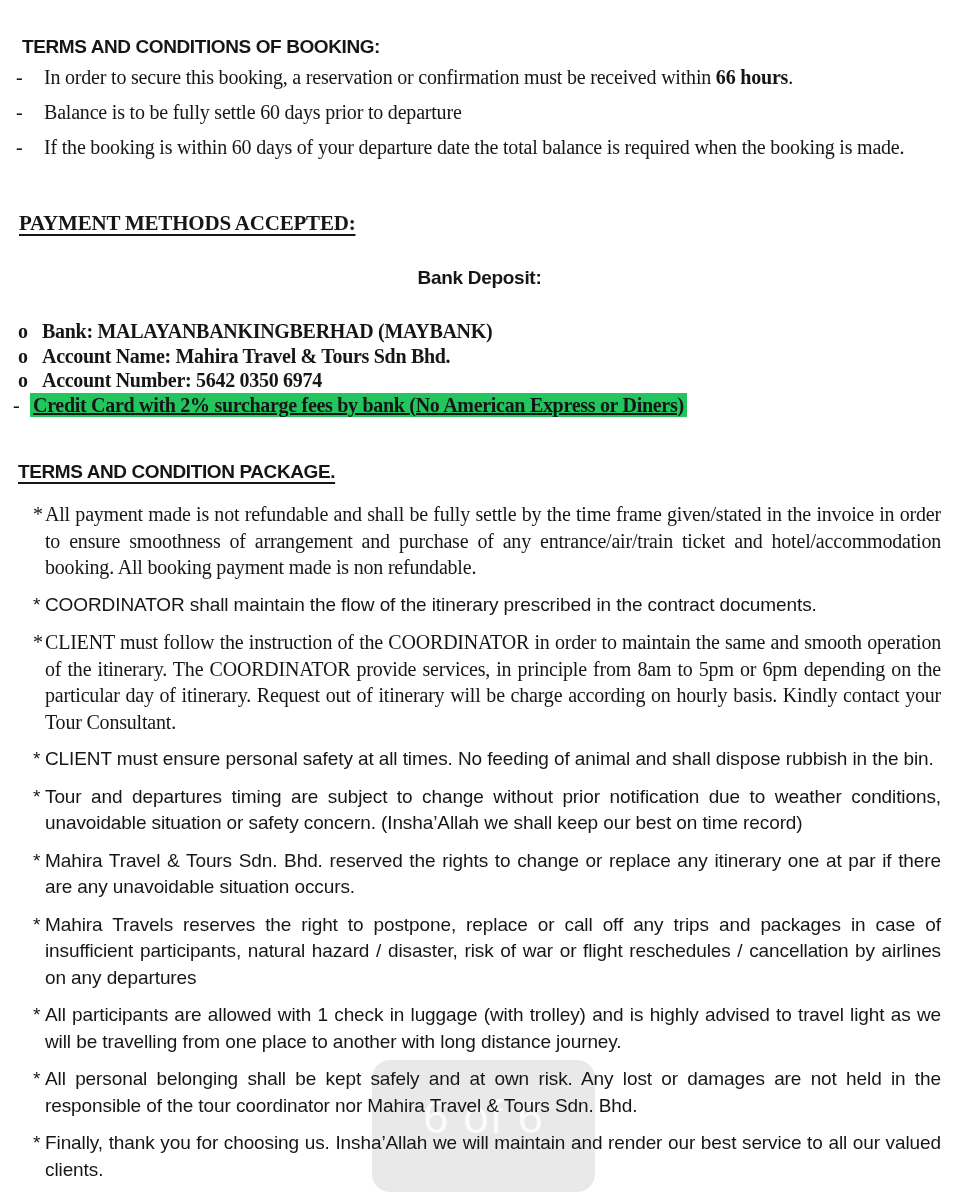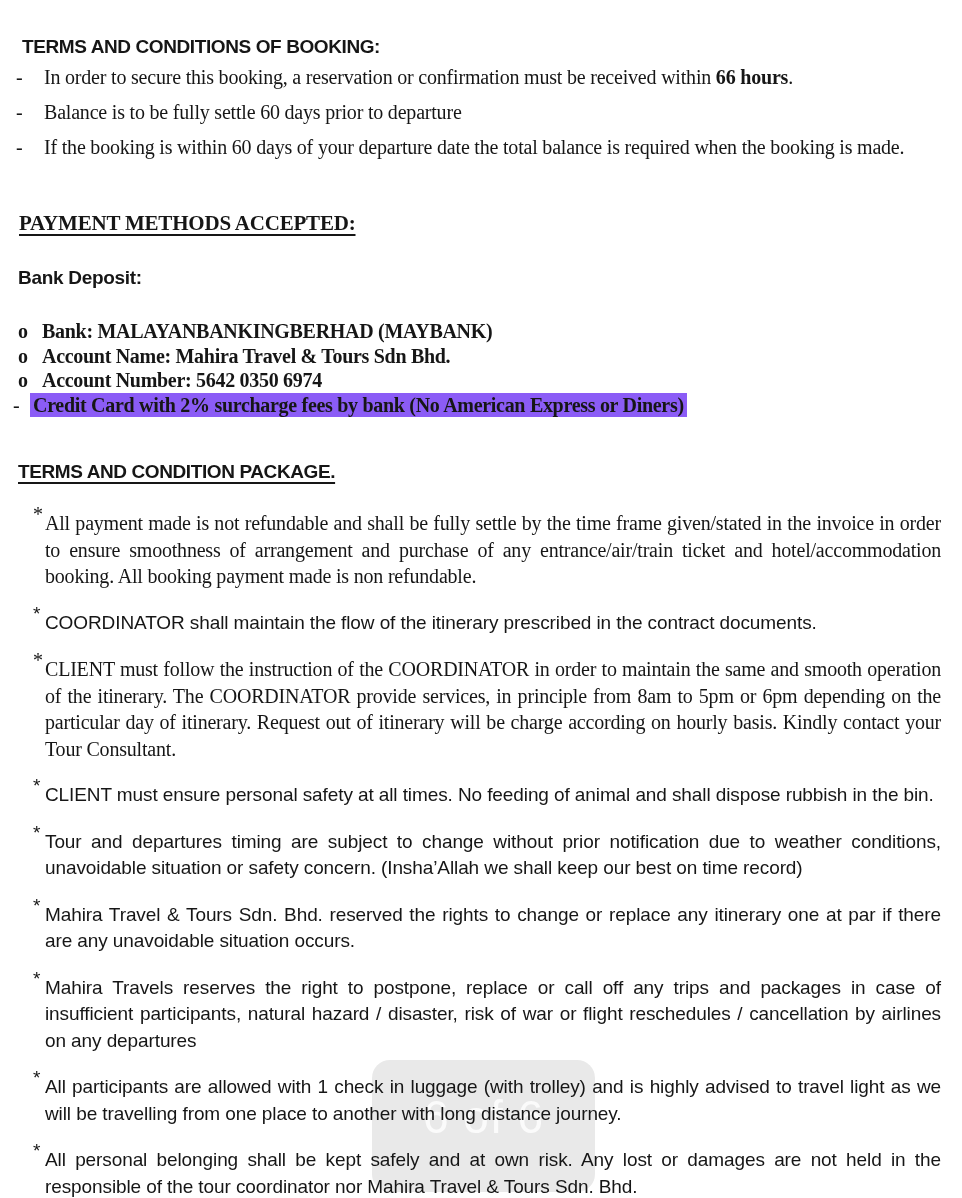--- a/index.html
+++ b/index.html
@@ -36,20 +36,21 @@
   .h-payment {
     font-family:"Liberation Serif","DejaVu Serif",serif;
     font-weight:bold; font-size:21px; line-height:26px; letter-spacing:-0.2px;
     margin:52px 0 4px 3px;
     text-decoration:underline; text-decoration-thickness:2px; text-underline-offset:4px;
   }
   .bank-deposit {
     font-family:"Liberation Sans","DejaVu Sans",sans-serif;
     font-weight:bold; font-size:19px; line-height:22px; letter-spacing:-0.3px;
     margin:31px 0 0 2px;
+    text-align:center;
   }
 
   ul { list-style:none; }
   li { display:flex; }
   .marker { flex:0 0 auto; }
   .txt { flex:1 1 auto; }
 
   
   .dash-list { margin-top:0; }
   .dash-list li { font-size:20px; line-height:22px; margin-bottom:13px; letter-spacing:-0.2px; }
@@ -70,21 +71,21 @@
   .pkg-list li {
     margin-left:17px; margin-bottom:11px;
     font-size:19px; line-height:26.5px;
     font-family:"Liberation Sans","DejaVu Sans",sans-serif; letter-spacing:-0.1px;
   }
   .pkg-list li.serif {
     font-family:"Liberation Serif","DejaVu Serif",serif;
     font-size:20px; letter-spacing:-0.2px;
   }
   .pkg-list .marker { flex-basis:12px; }
-  .pkg-list .txt { text-align:justify;margin-top:9px; }
+  .pkg-list .txt { text-align:justify; }
 </style>
 </head>
 <body>
 
 <div class="watermark" style="background: rgb(233, 233, 233);">
   <span class="wm-text" style="color: rgb(251, 251, 251);">6 of 6</span>
 </div>
 
 <div class="page">
 
@@ -117,21 +118,21 @@
     <li>
       <span class="marker">o</span>
       <span class="txt">Account Name: Mahira Travel &amp; Tours Sdn Bhd.</span>
     </li>
     <li>
       <span class="marker">o</span>
       <span class="txt">Account Number: 5642 0350 6974</span>
     </li>
     <li class="highlight-row">
       <span class="marker">-</span>
-      <span class="txt highlight" style="background: #8b5cf6;">Credit Card with 2% surcharge fees by bank (No American Express or Diners)</span>
+      <span class="txt highlight" style="background: #22c55e; text-decoration: underline;">Credit Card with 2% surcharge fees by bank (No American Express or Diners)</span>
     </li>
   </ul>
 
   <h2 class="heading-sans h-package">TERMS AND CONDITION PACKAGE.</h2>
 
   <ul class="pkg-list">
     <li class="serif">
       <span class="marker">*</span>
       <span class="txt">All payment made is not refundable and shall be fully settle by the time frame given/stated in the invoice in order to ensure smoothness of arrangement and purchase of any entrance/air/train ticket and hotel/accommodation booking. All booking payment made is non refundable.</span>
     </li>

